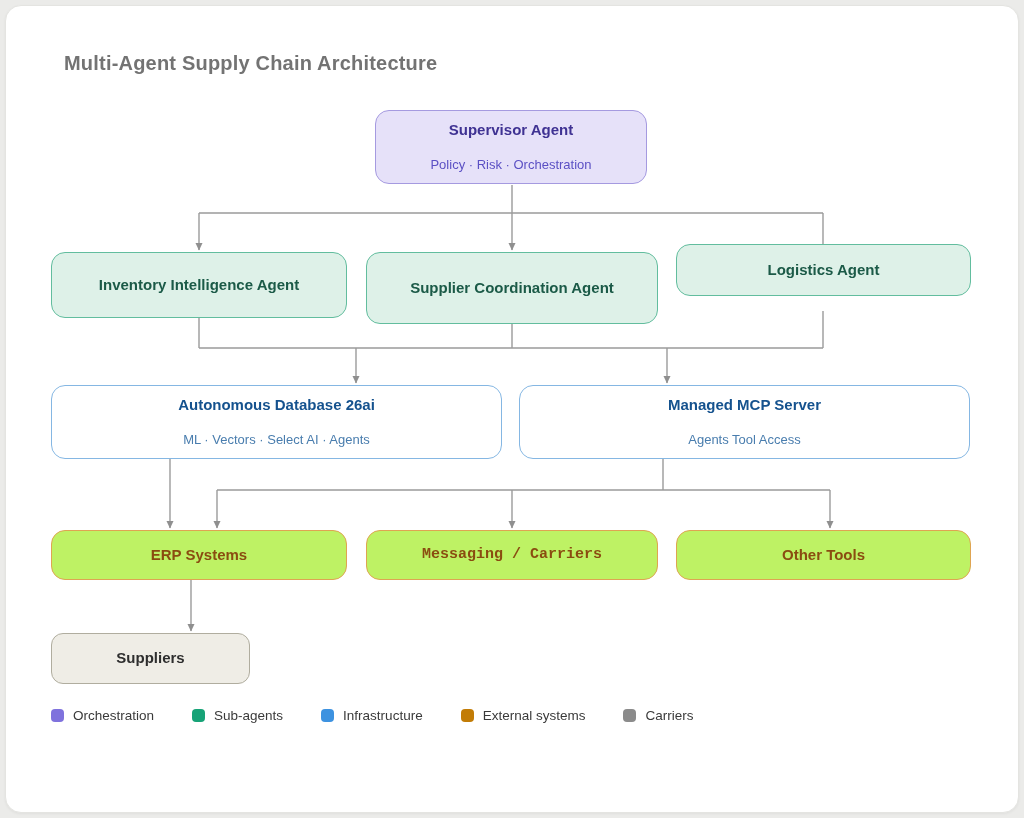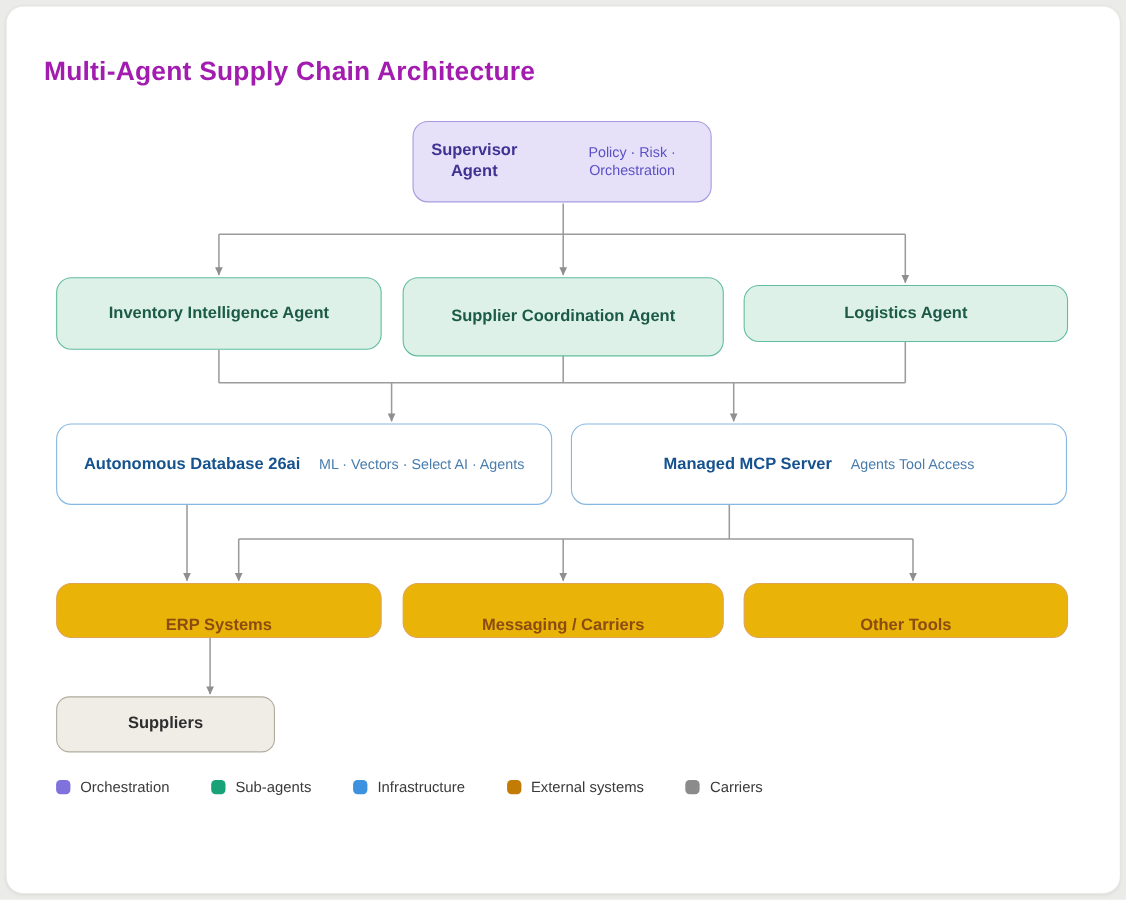--- a/index.html
+++ b/index.html
@@ -9,54 +9,54 @@
     font-family:"Liberation Sans", sans-serif;
     overflow:hidden;
   }
   .card{
     position:absolute;left:5px;top:5px;width:1012px;height:806px;
     background:#ffffff;border:1px solid #e4e4e1;border-radius:16px;
     box-shadow:0 1px 3px rgba(0,0,0,0.05);
     z-index:0;
   }
   .page-title{
-    position:absolute;left:40px;top:52px;z-index:2;
-    font-size:24px;font-weight:700;color:#a21caf;letter-spacing:0.2px;
+    position:absolute;left:64px;top:52px;z-index:2;
+    font-size:20px;font-weight:700;color:#737373;letter-spacing:0.2px;
   }
   svg.connectors{position:absolute;left:0;top:0;z-index:1;pointer-events:none;}
   .node{
     position:absolute;z-index:2;box-sizing:border-box;
-    display:flex;align-items:center;justify-content:center;
+    display:flex;flex-direction:column;align-items:center;justify-content:center;
     gap:17px;border-radius:14px;text-align:center;
   }
   .node-title{font-size:15px;font-weight:700;line-height:1.25;}
   .node-sub{font-size:13px;line-height:1.2;}
   .narrow .node-title{max-width:205px;}
   
   .purple{background:#e6e1f9;border:1.5px solid #a59ae0;}
   .purple .node-title{color:#3f3293;}
   .purple .node-sub{color:#5b50c4;}
   .green{background:#def1e8;border:1.5px solid #62bd9e;}
   .green .node-title{color:#1b5a47;}
   .blue{background:#ffffff;border:1.5px solid #85b7e3;}
   .blue .node-title{color:#15528e;}
   .blue .node-sub{color:#497dae;}
-  .orange{background:#eab308;border:1.5px solid #dfa452;align-items:flex-end;}
+  .orange{background:#bef264;border:1.5px solid #dfa452;}
   .orange .node-title{color:#8a4c10;}
   .gray{background:#efede6;border:1.5px solid #b0ad9f;}
   .gray .node-title{color:#2e2e2e;}
   
   #n-supervisor{left:375px;top:110px;width:272px;height:74px;}
   #n-inventory {left:51px; top:252px;width:296px;height:66px;}
   #n-supplier  {left:366px;top:252px;width:292px;height:72px;}
-  #n-logistics {left:676px;top:259px;width:295px;height:52px;}
+  #n-logistics {left:676px;top:244px;width:295px;height:52px;}
   #n-autodb    {left:51px; top:385px;width:451px;height:74px;}
   #n-mcp       {left:519px;top:385px;width:451px;height:74px;}
   #n-erp       {left:51px; top:530px;width:296px;height:50px;}
-  #n-messaging {left:366px;top:530px;width:292px;height:50px;}
+  #n-messaging {left:366px;top:530px;width:292px;height:50px;font-family:Liberation Mono, monospace;}
   #n-tools     {left:676px;top:530px;width:295px;height:50px;}
   #n-suppliers {left:51px; top:633px;width:199px;height:51px;border-radius:12px;}
   
   .legend{
     position:absolute;left:51px;top:708px;z-index:2;
     display:flex;align-items:flex-start;gap:38px;
   }
   .legend-item{display:flex;align-items:center;gap:9px;}
   .swatch{width:13px;height:13px;border-radius:4px;display:inline-block;}
   .legend-label{font-size:13.5px;color:#3a3a3a;}

